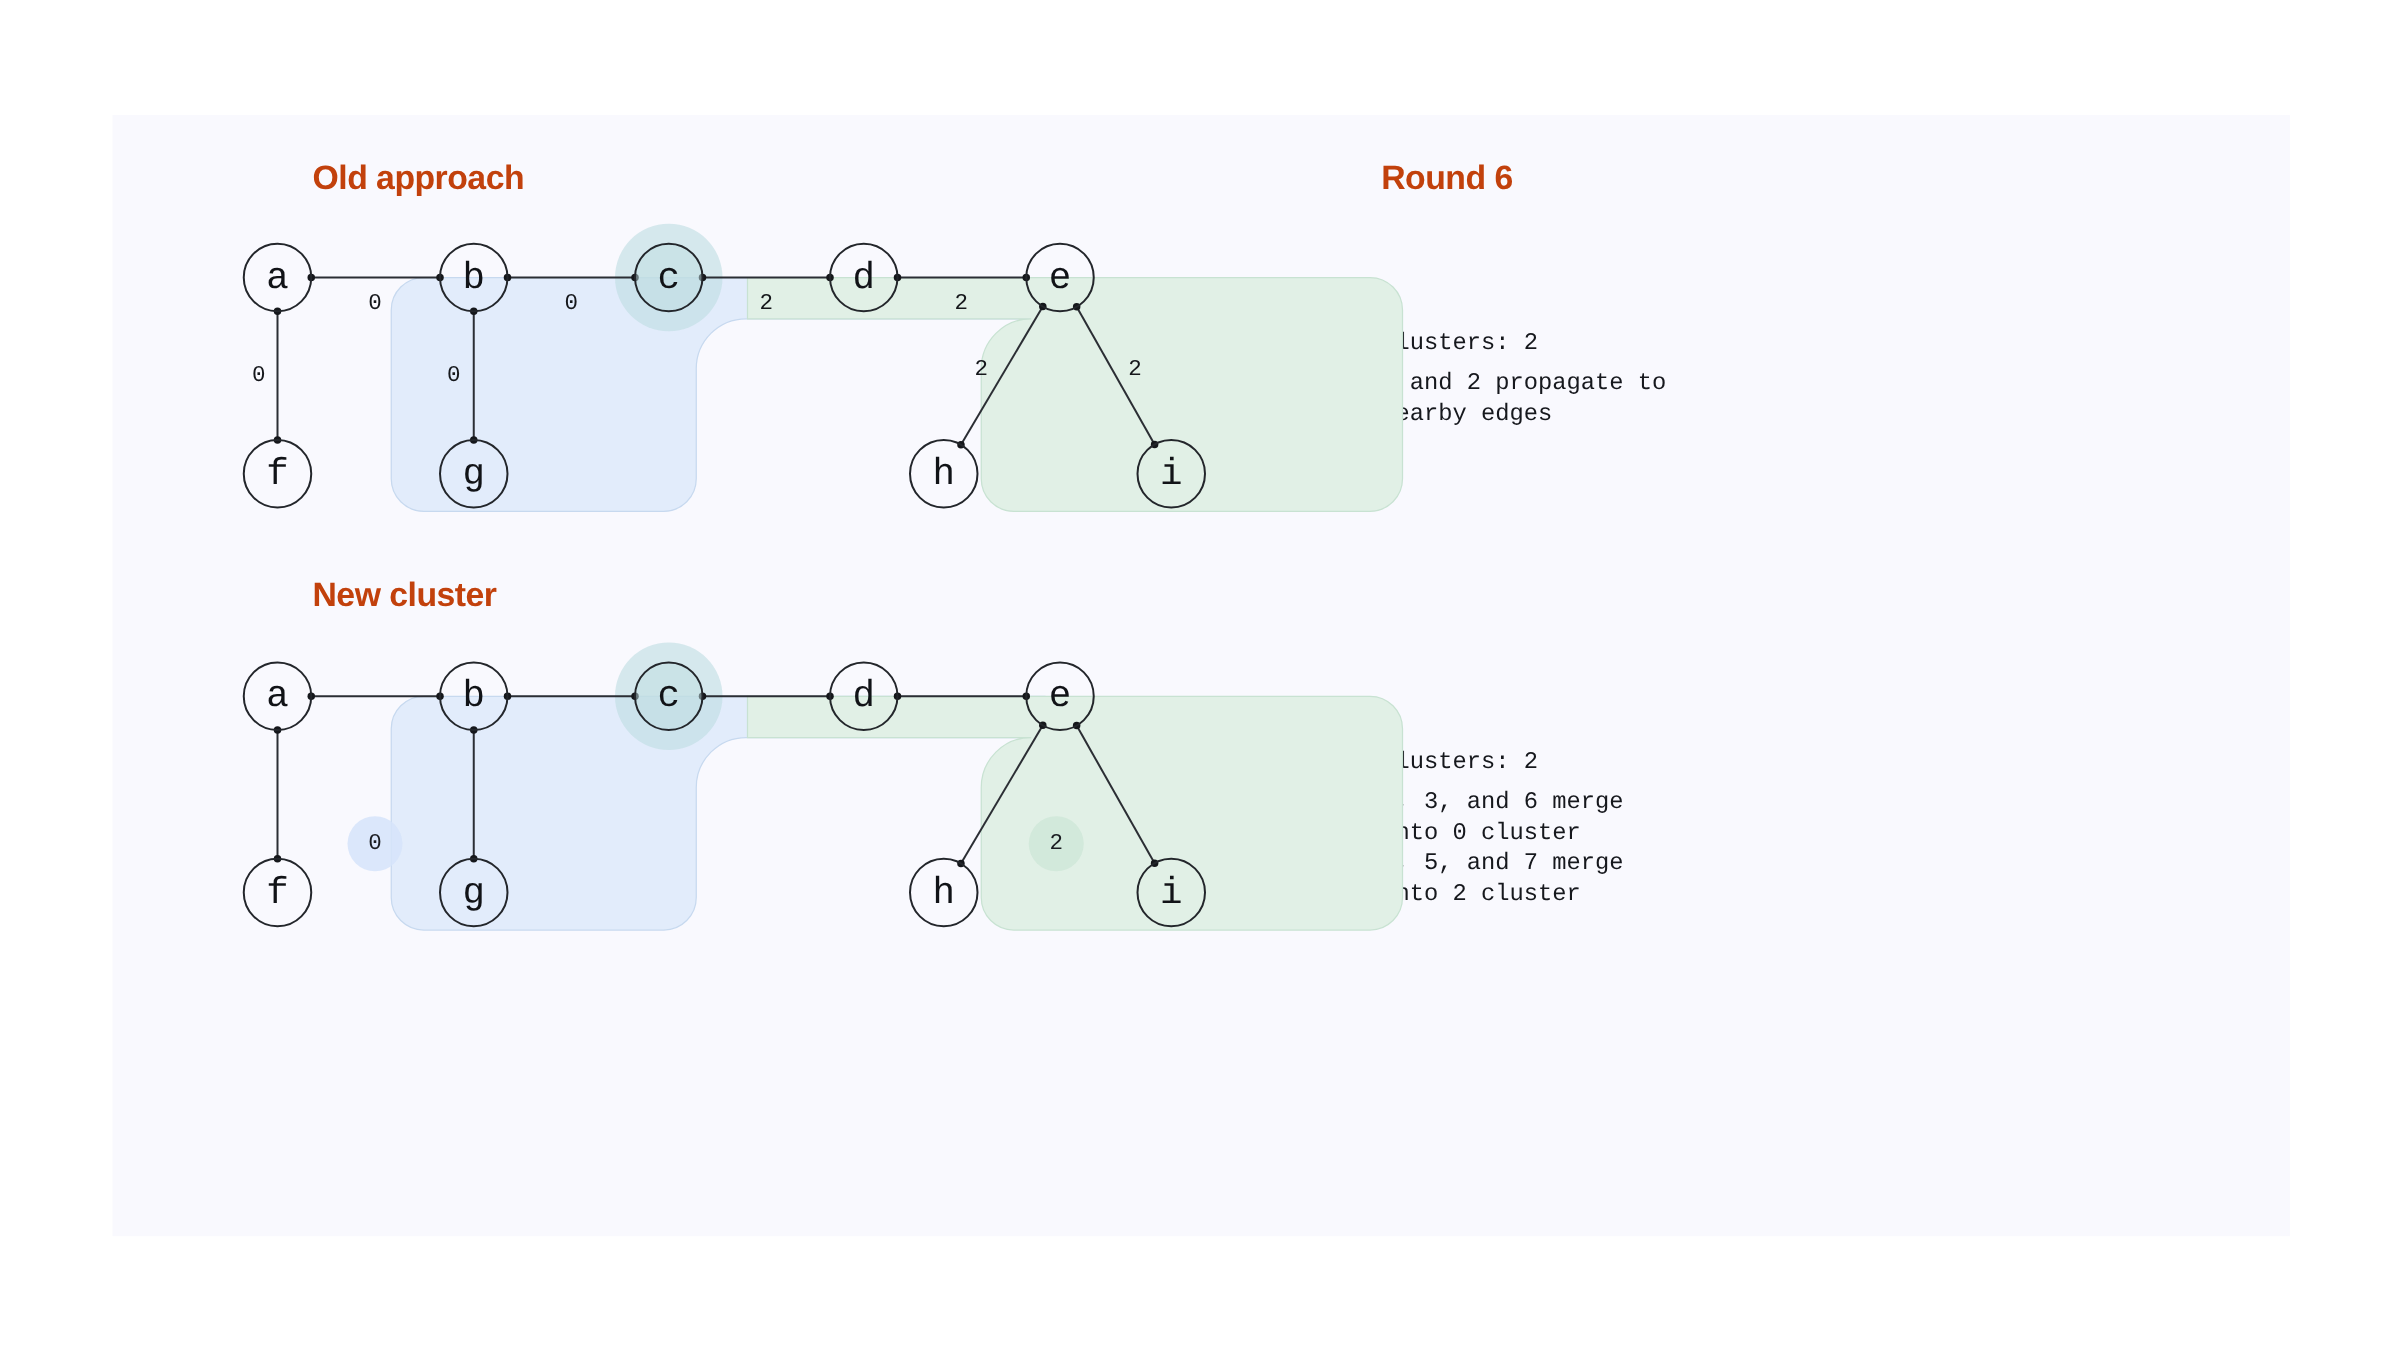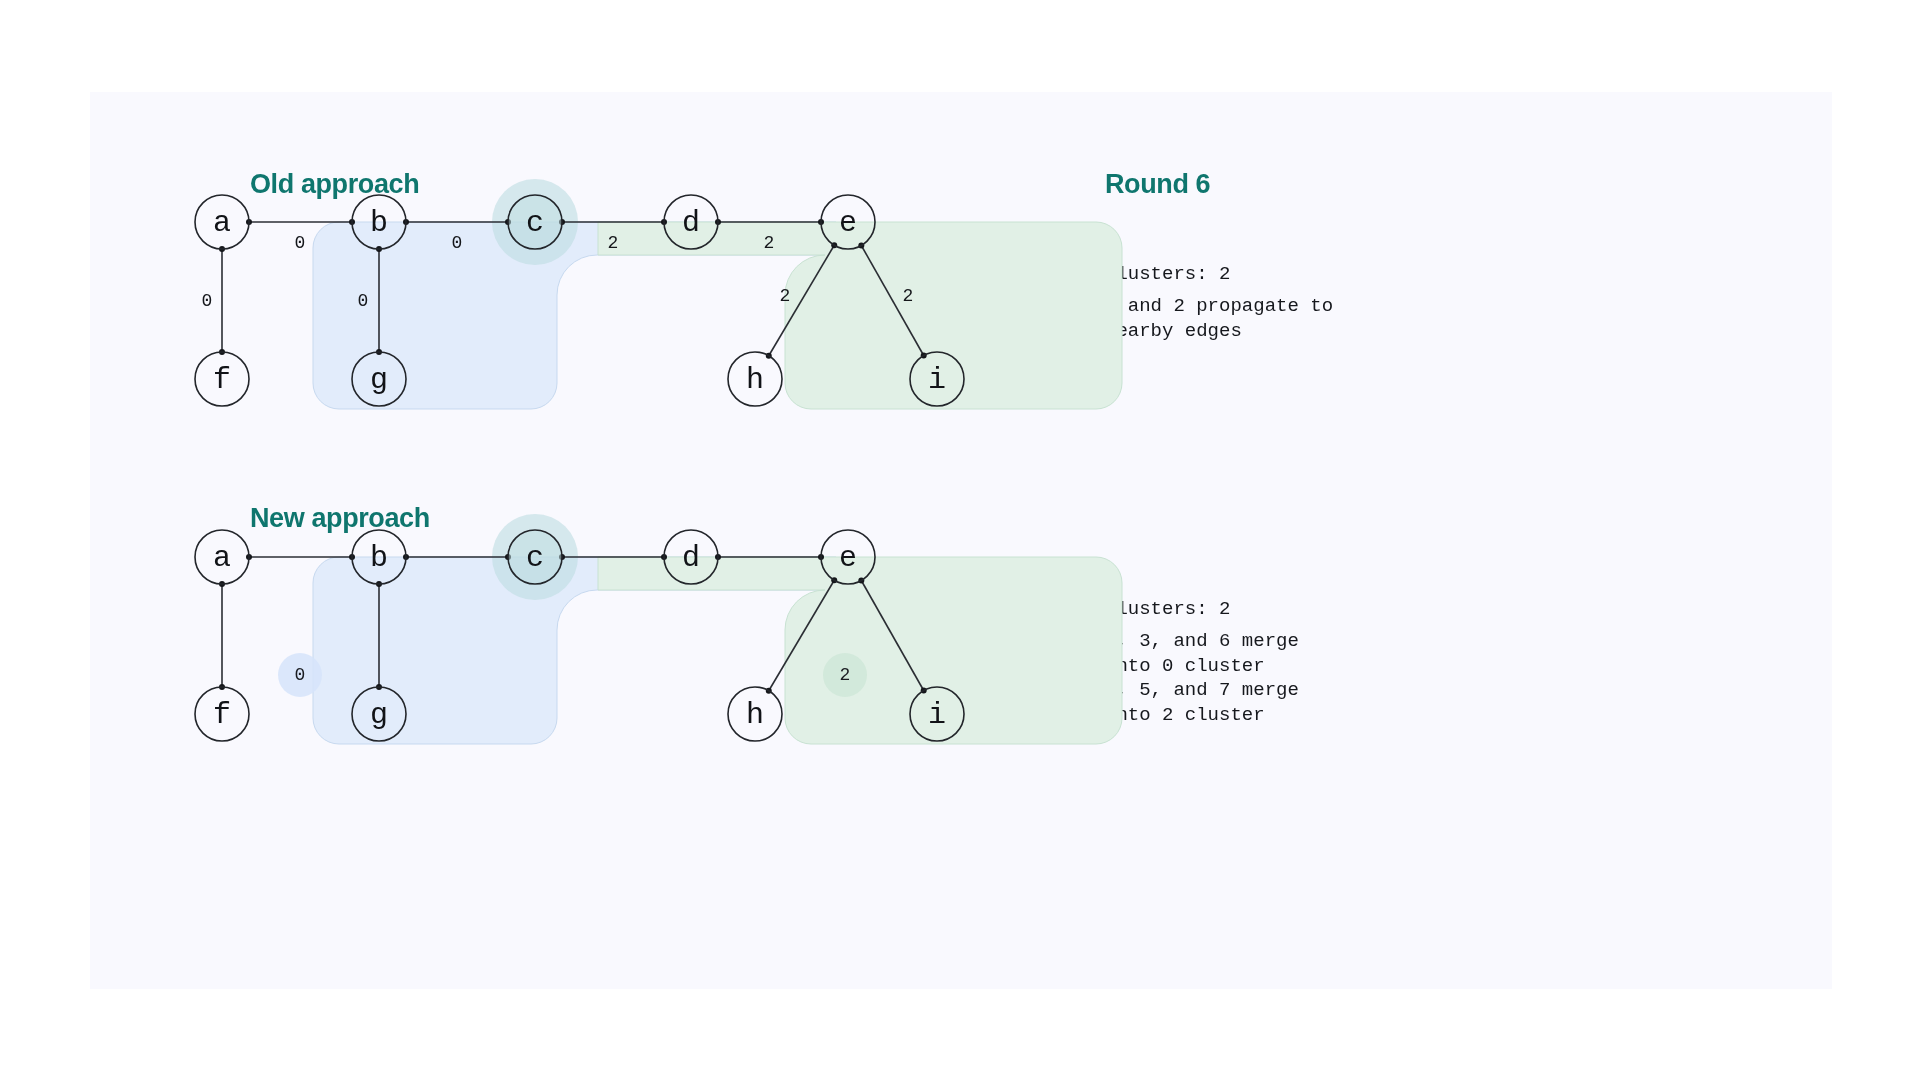--- a/index.html
+++ b/index.html
@@ -22,23 +22,22 @@
     width: 1742px;
     height: 897px;
     background: #f9f9fe;
   }
   .panel-title {
     position: absolute;
     font-family: "Liberation Sans", sans-serif;
     font-weight: bold;
     font-size: 27px;
     letter-spacing: -0.4px;
-    color: #0f766e;
+    color: #c2410c;
     white-space: nowrap;
-    margin-top: 42px;
   }
   .mono-block {
     position: absolute;
     font-family: "Liberation Mono", monospace;
     font-size: 19px;
     line-height: 25px;
     color: #16181d;
     white-space: pre-line;
   }
   .graph-wrap {
@@ -86,21 +85,21 @@
   }
 </style>
 </head>
 <body>
 
 <div id="root">
   <div id="canvas">
 
     <div class="panel-title" style="left:160px; top:35px;">Old approach</div>
 
-    <div class="panel-title" style="left:160px; top:369px;">New approach</div>
+    <div class="panel-title" style="left:160px; top:369px;">New cluster</div>
 
     <div class="panel-title" style="left:1015px; top:35px;">Round 6</div>
 
     <div class="mono-block" style="left:1015px; top:170px;">Clusters: 2</div>
     <div class="mono-block" style="left:1015px; top:202px;">0 and 2 propagate to
 nearby edges</div>
 
     <div class="mono-block" style="left:1015px; top:505px;">Clusters: 2</div>
     <div class="mono-block" style="left:1015px; top:537px;">1, 3, and 6 merge
 into 0 cluster</div>

